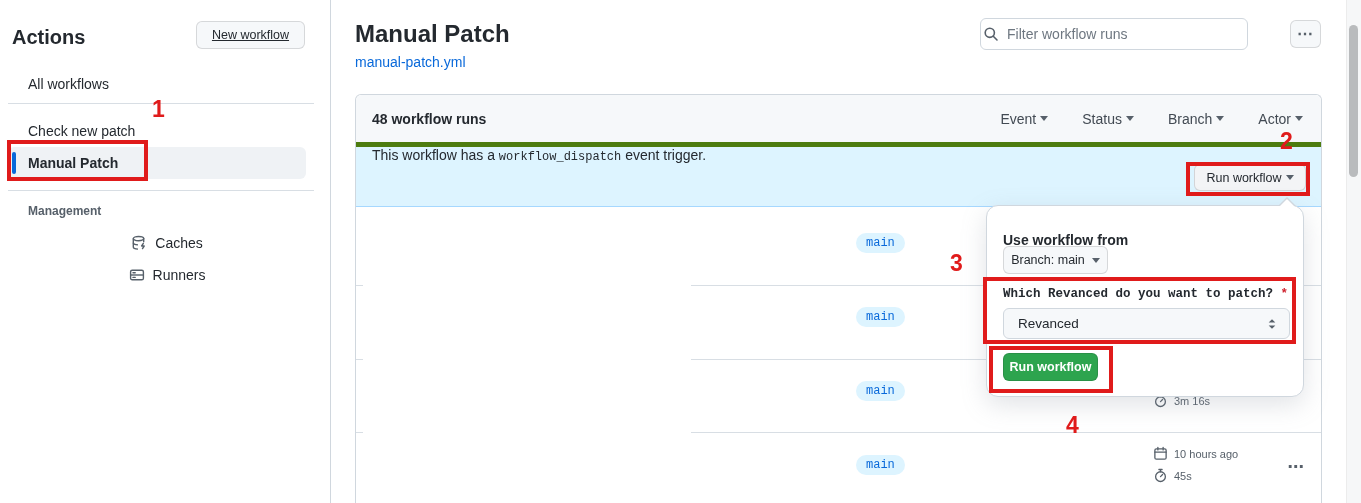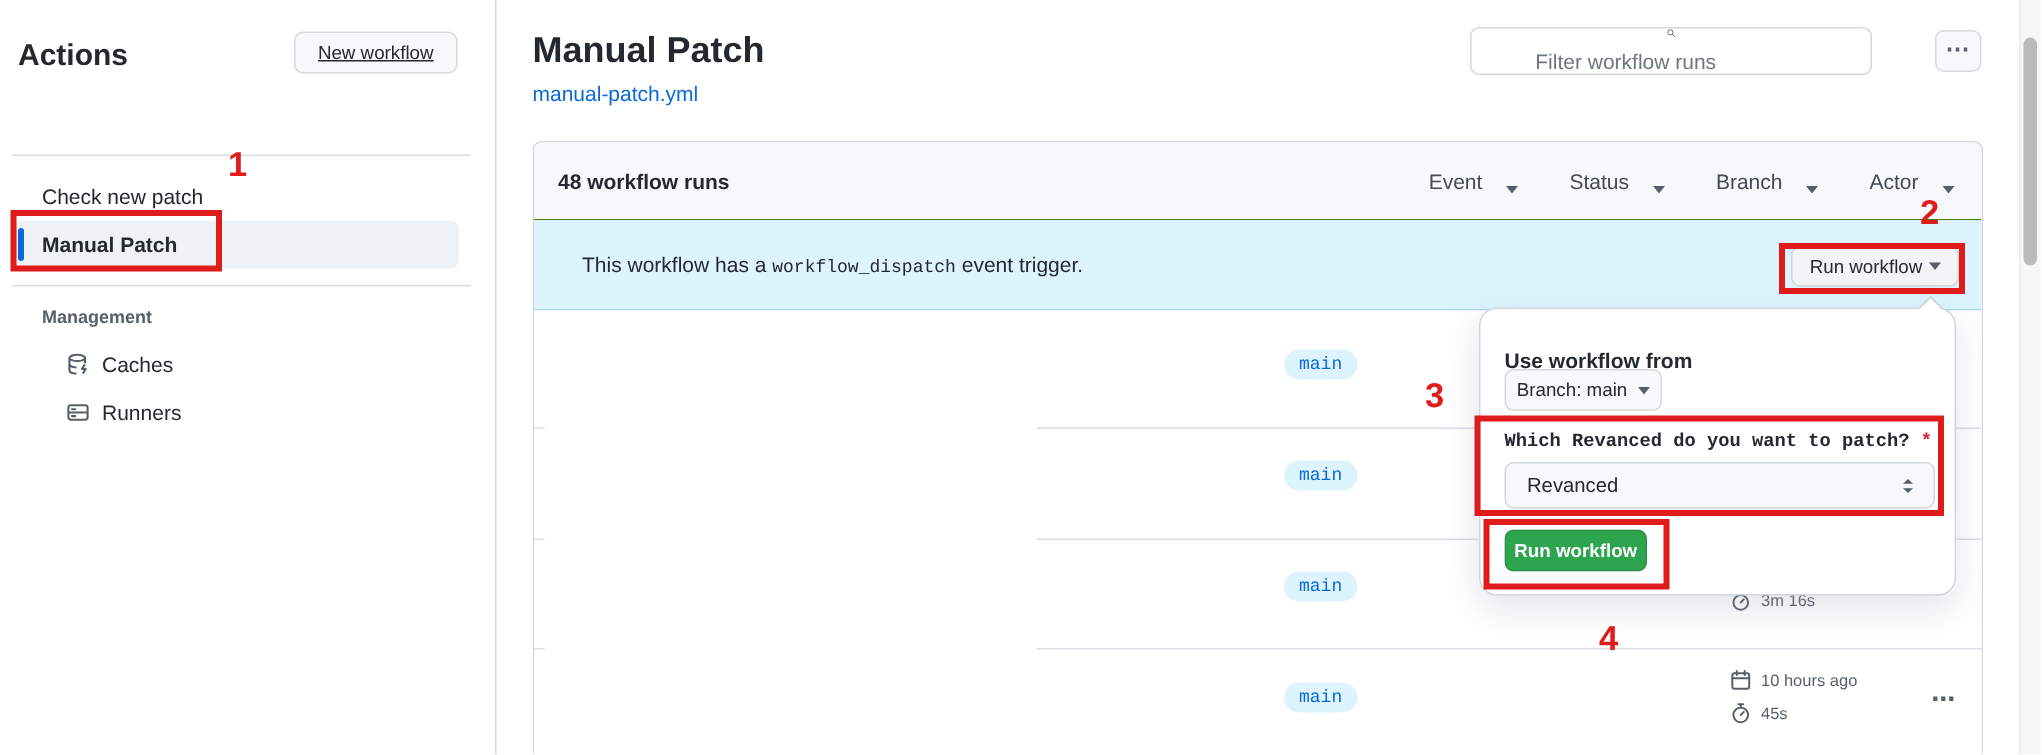--- a/index.html
+++ b/index.html
@@ -21,50 +21,50 @@
   .side-item { left:8px; width:298px; height:30px; display:flex; align-items:center;
     padding-left:20px; font-size:14px; border-radius:6px; cursor:pointer; }
   #item-all { top:69px; }
   #item-check { top:116px; }
   #item-manual { top:147px; height:32px; background:#eff2f5; font-weight:600; }
   #item-manual .accent { position:absolute; left:4px; top:5px; width:4px; height:22px;
     background:#0969da; border-radius:2px; }
   .side-divider { left:8px; width:306px; height:1px; background:#d8dee4; }
   #divider1 { top:103px; } #divider2 { top:190px; }
   #mgmt-header { left:28px; top:204px; font-size:12px; font-weight:700; color:#57606a; }
-  .mgmt-item { left:36px; width:286px; height:28px; display:flex; align-items:center; gap:8px;
-    padding-left:8px; font-size:14px; cursor:pointer; border-radius:6px; }
+  .mgmt-item { left:20px; width:286px; height:28px; display:flex; align-items:center; gap:8px;
+    padding-left:8px; font-size:14px; cursor:pointer; border-radius:6px;justify-content:center; }
   #item-caches { top:229px; } #item-runners { top:261px; }
   .mgmt-item svg { flex:0 0 auto; }
 
   
   #page-title { left:355px; top:20px; font-size:24px; font-weight:600; }
   #file-link { left:355px; top:54px; font-size:14px; color:#0969da; text-decoration:none; cursor:pointer; }
   #search-box { left:980px; top:18px; width:268px; height:32px; border:1px solid #d0d7de;
-    border-radius:6px; background:#fff; display:flex; align-items:center; padding:0 2px; gap:8px;flex-direction:column; }
+    border-radius:6px; background:#fff; display:flex; align-items:center; padding:0 2px; gap:8px; }
   #search-box input { border:none; outline:none; flex:1; font-size:14px; color:#24292f;
     font-family:inherit; background:transparent; }
   #search-box input::placeholder { color:#6e7781; }
   #top-kebab { left:1290px; top:20px; width:31px; height:28px; }
   .kebab-glyph { font-size:16px; font-weight:700; color:#57606a; letter-spacing:1px; line-height:1; }
 
   
   #runs-table { left:355px; top:94px; width:967px; height:409px;
     border:1px solid #d0d7de; border-bottom:none; border-radius:6px 6px 0 0; background:#fff; }
   #table-header { position:absolute; left:0; top:0; width:100%; height:52px; background:#f6f8fa;
-    border-bottom:1px solid #4d7c0f; border-radius:6px 6px 0 0;
+    border-bottom:5px solid #4d7c0f; border-radius:6px 6px 0 0;
     display:flex; align-items:center; padding:0 18px 0 16px; }
   #run-count { font-size:14px; font-weight:700; }
   #filters { margin-left:auto; display:flex; gap:34px; }
-  .filter { display:flex; align-items:flex-end; gap:16px; font-size:14px; color:#424a53; cursor:pointer; }
+  .filter { display:flex; align-items:center; gap:4px; font-size:14px; color:#424a53; cursor:pointer; }
   .caret-down { width:0; height:0; border-left:4px solid transparent; border-right:4px solid transparent;
     border-top:5px solid #57606a; display:inline-block; }
 
   #banner { position:absolute; left:0; top:52px; width:100%; height:60px; background:#ddf4ff;
-    border-bottom:1px solid rgba(84,174,255,0.4); display:flex; align-items:center; padding:0 32px; }
+    border-bottom:1px solid rgba(84,174,255,0.4); display:flex; padding:0 16px; }
   #banner-text { font-size:14px; }
   #banner-text code { font-family:"Liberation Mono","DejaVu Sans Mono",monospace; font-size:12px; }
   #run-workflow-toggle { position:absolute; left:838px; top:17px; width:112px; height:27px; background:#f3f4f6; }
 
   .run-row { position:absolute; left:0; width:100%; cursor:pointer; background:#fff; }
   #row1 { top:112px; height:79px; } #row2 { top:191px; height:74px; }
   #row3 { top:265px; height:73px; } #row4 { top:338px; height:71px; }
   .row-sep { position:absolute; top:-1px; left:335px; right:0; height:1px; background:#d8dee4; }
   .row-sep-stub { position:absolute; top:-1px; left:0; width:7px; height:1px; background:#d8dee4; }
   .branch-badge { position:absolute; left:500px; font-family:"Liberation Mono","DejaVu Sans Mono",monospace;
@@ -112,20 +112,21 @@
 <body>
 
 <div id="stage">
 
   <div id="tab-indicator" class="abs"></div>
 
   <div id="sidebar" class="abs">
     <div id="sidebar-title" class="abs">Actions</div>
     <button id="new-workflow-btn" class="abs btn">New workflow</button>
 
+    <div id="item-all" class="abs side-item">All workflows</div>
     <div id="divider1" class="abs side-divider"></div>
     <div id="item-check" class="abs side-item">Check new patch</div>
     <div id="item-manual" class="abs side-item">
       <span class="accent"></span>
       <span>Manual Patch</span>
     </div>
     <div id="divider2" class="abs side-divider"></div>
 
     <div id="mgmt-header" class="abs">Management</div>
     <div id="item-caches" class="abs mgmt-item">

